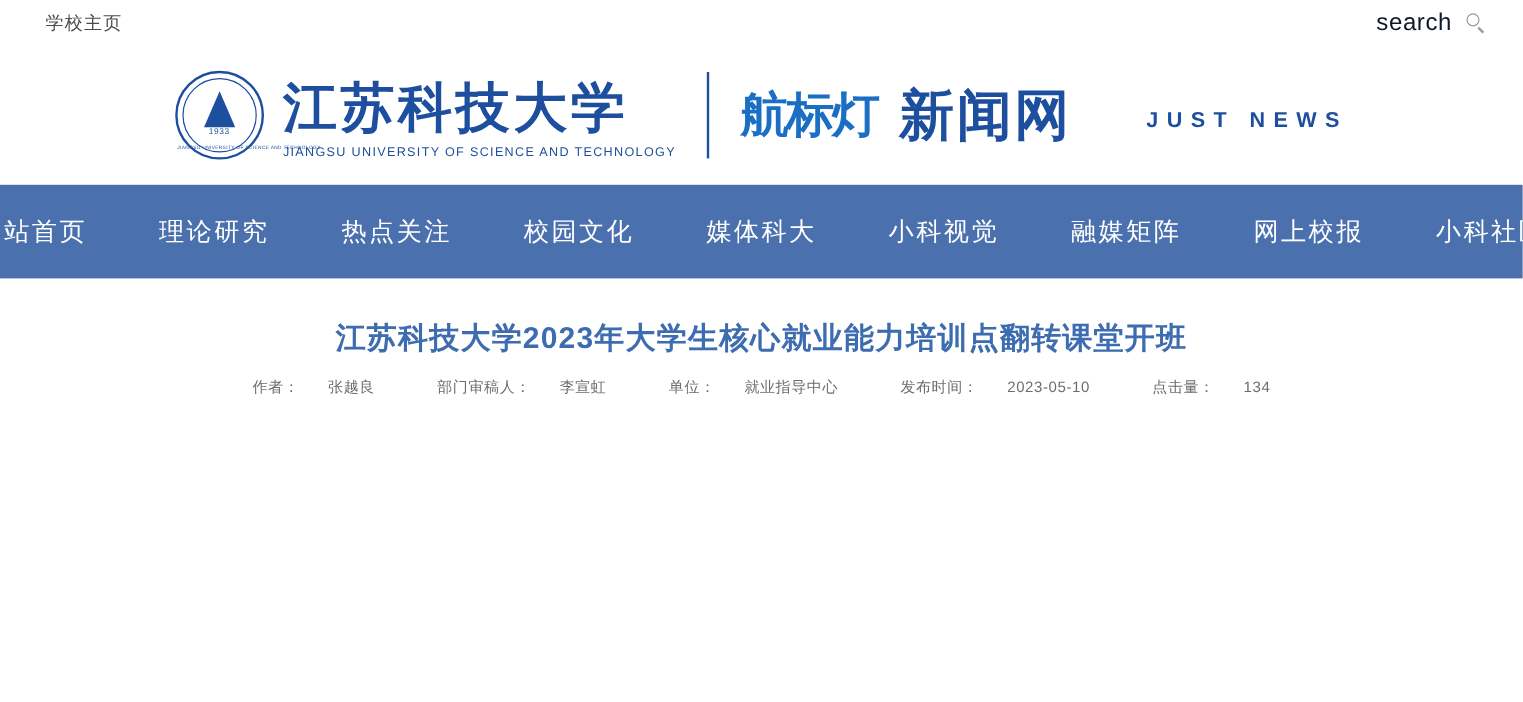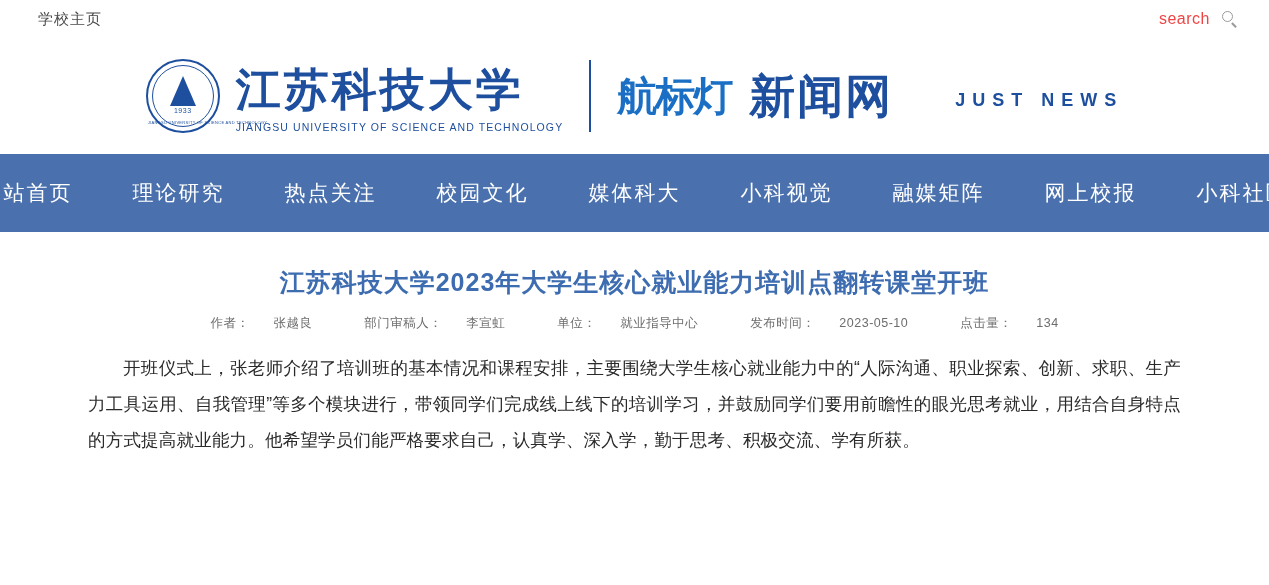--- a/index.html
+++ b/index.html
@@ -29,22 +29,22 @@
     font-size: 15px;
     color: #4a4a4a;
     letter-spacing: 1px;
   }
   .topbar-right {
     display: flex;
     align-items: center;
     gap: 12px;
   }
   .search-text {
-    font-size: 16px;
-    color: #ef4444;
+    font-size: 20px;
+    color: #0f172a;
     letter-spacing: .5px;
   }
   .search-icon {
     width: 17px;
     height: 17px;
     display: inline-block;
     position: relative;
   }
   .search-icon::before {
     content: "";
@@ -285,14 +285,13 @@
   <div class="article-title">江苏科技大学2023年大学生核心就业能力培训点翻转课堂开班</div>
 
   <div class="meta">
     <span><span class="meta-label">作者：</span><span class="meta-value">张越良</span></span>
     <span><span class="meta-label">部门审稿人：</span><span class="meta-value">李宣虹</span></span>
     <span><span class="meta-label">单位：</span><span class="meta-value">就业指导中心</span></span>
     <span><span class="meta-label">发布时间：</span><span class="meta-value">2023-05-10</span></span>
     <span><span class="meta-label">点击量：</span><span class="meta-value">134</span></span>
   </div>
 
-  <p class="para">开班仪式上，张老师介绍了培训班的基本情况和课程安排，主要围绕大学生核心就业能力中的“人际沟通、职业探索、创新、求职、生产力工具运用、自我管理”等多个模块进行，带领同学们完成线上线下的培训学习，并鼓励同学们要用前瞻性的眼光思考就业，用结合自身特点的方式提高就业能力。他希望学员们能严格要求自己，认真学、深入学，勤于思考、积极交流、学有所获。</p>
 </div>
 
 </body></html>

